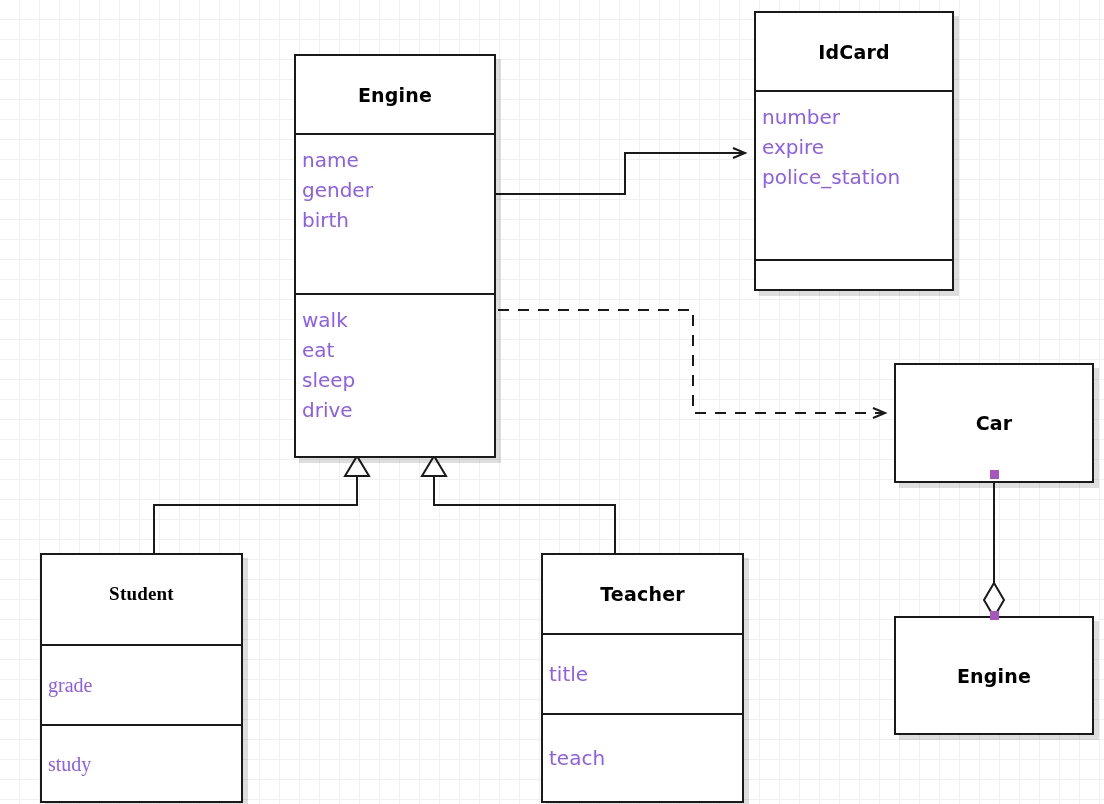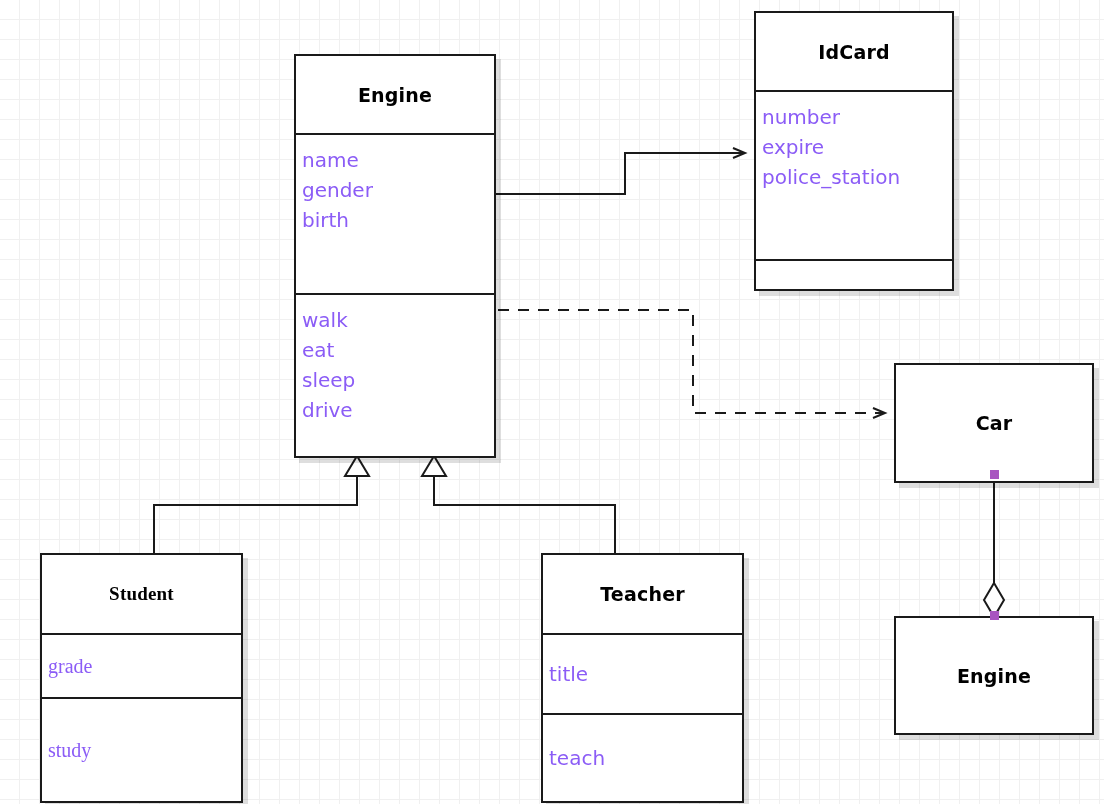--- a/index.html
+++ b/index.html
@@ -158,21 +158,21 @@
       <div class="uml-member">expire</div>
       <div class="uml-member">police_station</div>
     </div>
     <div class="uml-compartment uml-members" style="flex:1;"></div>
   </div>
 
   <div class="uml-class" style="left:40px; top:553px; width:203px; height:250px;font-family:Liberation Serif, serif;">
     <div class="uml-compartment uml-name-compartment" style="height:78px;">
       <span class="uml-class-name">Student</span>
     </div>
-    <div class="uml-compartment uml-members centered" style="height:64px;">
+    <div class="uml-compartment uml-members centered" style="height:80px;margin-top:11px;">
       <div class="uml-member">grade</div>
     </div>
     <div class="uml-compartment uml-members centered" style="flex:1;">
       <div class="uml-member">study</div>
     </div>
   </div>
 
   <div class="uml-class" style="left:513px; top:553px; width:203px; height:250px;margin-left:28px;">
     <div class="uml-compartment uml-name-compartment" style="height:78px;">
       <span class="uml-class-name">Teacher</span>

